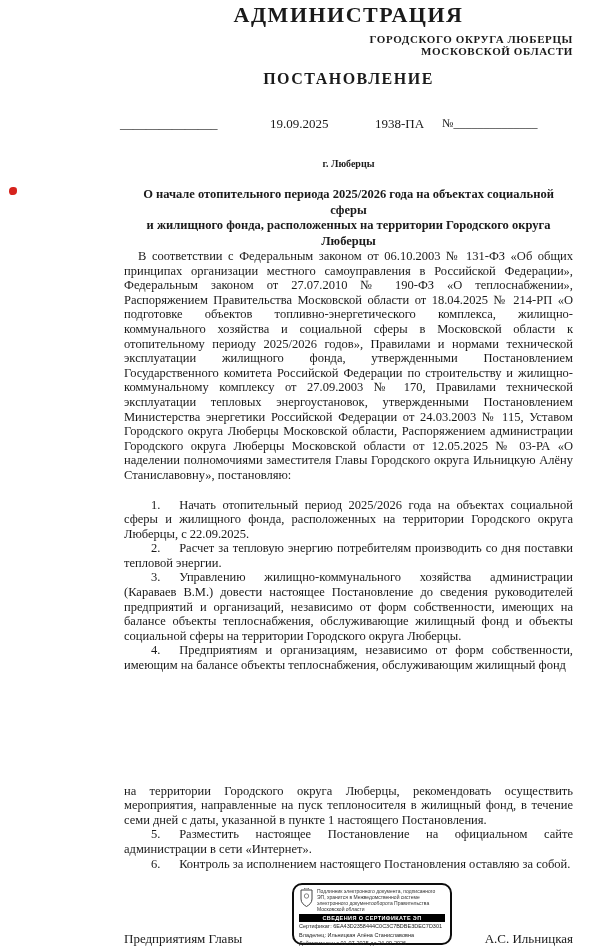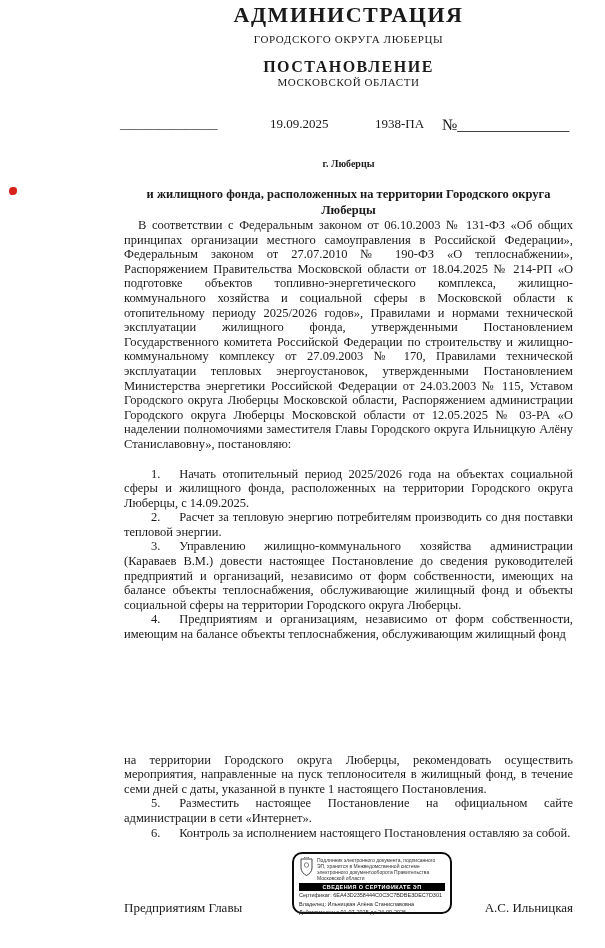--- a/index.html
+++ b/index.html
@@ -19,35 +19,35 @@
     top: 0;
   }
   .center { text-align: center; }
   .org-title {
     margin-top: 3px;
     font-size: 22px;
     line-height: 24px;
     font-weight: bold;
     letter-spacing: 1.5px;
   }
-  .org-sub { font-size: 11px; line-height: 12px; font-weight: normal; letter-spacing: 0.6px; }
+  .org-sub { font-size: 11px; line-height: 12px; font-weight: bold; letter-spacing: 0.6px; text-align: right; }
   .org-sub-first { margin-top: 6px; }
   .doc-type {
     margin-top: 13px;
     font-size: 16px;
     line-height: 18px;
     font-weight: bold;
     letter-spacing: 1.5px;
   }
   .date-row { position: relative; margin-top: 28px; height: 16px; font-size: 13px; }
   .date-row span { position: absolute; top: 0; white-space: nowrap; }
   .blank-left  { left: -4px; }
   .doc-date    { left: 146px; }
   .doc-number  { left: 251px; }
-  .number-sign { left: 318px; font-size: 16px; }
+  .number-sign { left: 318px; font-size: 12px; }
   .place { margin-top: 26px; font-size: 10px; font-weight: bold; }
   .doc-title { margin-top: 18px; font-size: 12.5px; line-height: 15.5px; font-weight: bold; }
   p.para {
     margin: 0;
     font-size: 12.5px;
     line-height: 14.6px;
     text-align: justify;
     text-indent: 14px;
   }
   p.item { text-indent: 27px; }
@@ -99,39 +99,40 @@
 <body>
 
 <div class="page">
 
   <div class="marker-dot"></div>
 
   <div class="content">
 
     <div class="center org-title">АДМИНИСТРАЦИЯ</div>
     <div class="center org-sub org-sub-first">ГОРОДСКОГО ОКРУГА ЛЮБЕРЦЫ</div>
+    <div class="center org-sub">МОСКОВСКОЙ ОБЛАСТИ</div>
+
     <div class="center doc-type">ПОСТАНОВЛЕНИЕ</div>
-
-    <div class="center org-sub">МОСКОВСКОЙ ОБЛАСТИ</div>
 
     <div class="date-row">
       <span class="blank-left">_______________</span>
       <span class="doc-date">19.09.2025</span>
       <span class="doc-number">1938-ПА</span>
       <span class="number-sign">№______________</span>
     </div>
 
     <div class="center place">г. Люберцы</div>
 
     <div class="center doc-title">
+      <div>О начале отопительного периода 2025/2026 года на объектах социальной сферы</div>
       <div>и жилищного фонда, расположенных на территории Городского округа Люберцы</div>
     </div>
 
     <p class="para intro">В соответствии с Федеральным законом от 06.10.2003 № 131-ФЗ «Об общих принципах организации местного самоуправления в Российской Федерации», Федеральным законом от 27.07.2010 № 190-ФЗ «О теплоснабжении», Распоряжением Правительства Московской области от 18.04.2025 № 214-РП «О подготовке объектов топливно-энергетического комплекса, жилищно-коммунального хозяйства и социальной сферы в Московской области к отопительному периоду 2025/2026 годов», Правилами и нормами технической эксплуатации жилищного фонда, утвержденными Постановлением Государственного комитета Российской Федерации по строительству и жилищно-коммунальному комплексу от 27.09.2003 № 170, Правилами технической эксплуатации тепловых энергоустановок, утвержденными Постановлением Министерства энергетики Российской Федерации от 24.03.2003 № 115, Уставом Городского округа Люберцы Московской области, Распоряжением администрации Городского округа Люберцы Московской области от 12.05.2025 № 03-РА «О наделении полномочиями заместителя Главы Городского округа Ильницкую Алёну Станиславовну», постановляю:</p>
-    <p class="para item first-item">1.  Начать отопительный период 2025/2026 года на объектах социальной сферы и жилищного фонда, расположенных на территории Городского округа Люберцы, с 14.09.2025.</p>
+    <p class="para item first-item">1.  Начать отопительный период 2025/2026 года на объектах социальной сферы и жилищного фонда, расположенных на территории Городского округа Люберцы, с 22.09.2025.</p>
     <p class="para item">2.  Расчет за тепловую энергию потребителям производить со дня поставки тепловой энергии.</p>
     <p class="para item">3.  Управлению жилищно-коммунального хозяйства администрации (Караваев В.М.) довести настоящее Постановление до сведения руководителей предприятий и организаций, независимо от форм собственности, имеющих на балансе объекты теплоснабжения, обслуживающие жилищный фонд и объекты социальной сферы на территории Городского округа Люберцы.</p>
     <p class="para item">4.  Предприятиям и организациям, независимо от форм собственности, имеющим на балансе объекты теплоснабжения, обслуживающим жилищный фонд</p>
 
     <div class="page-gap"></div>
 
     <p class="para no-indent">на территории Городского округа Люберцы, рекомендовать осуществить мероприятия, направленные на пуск теплоносителя в жилищный фонд, в течение семи дней с даты, указанной в пункте 1 настоящего Постановления.</p>
     <p class="para item">5.  Разместить настоящее Постановление на официальном сайте администрации в сети «Интернет».</p>
     <p class="para item">6.  Контроль за исполнением настоящего Постановления оставляю за собой.</p>
 

